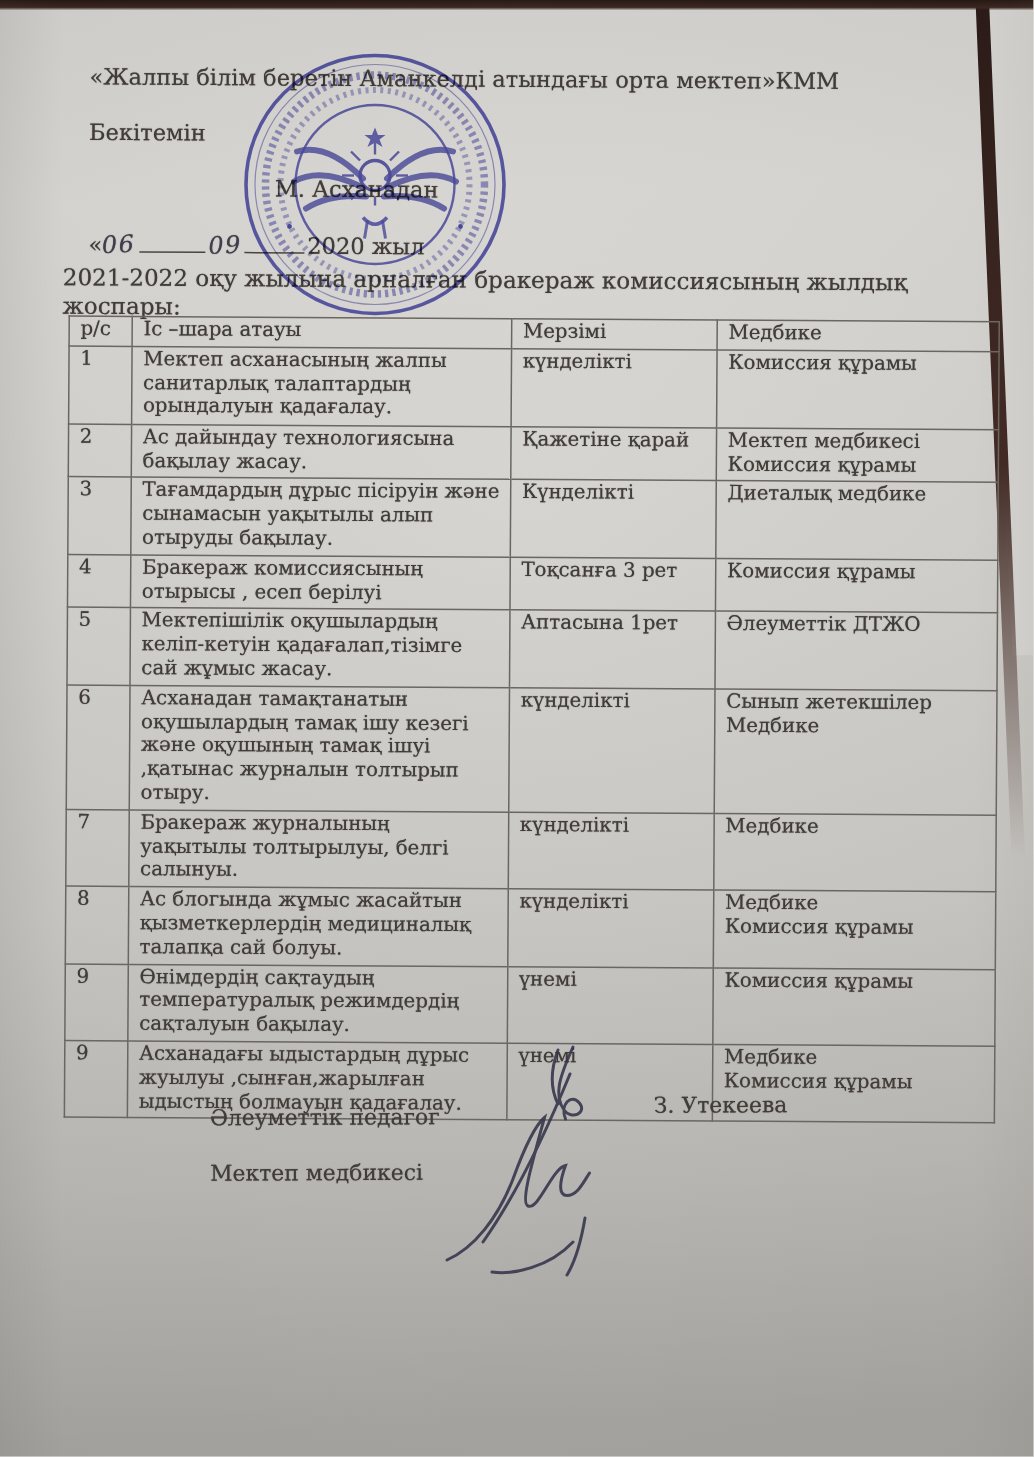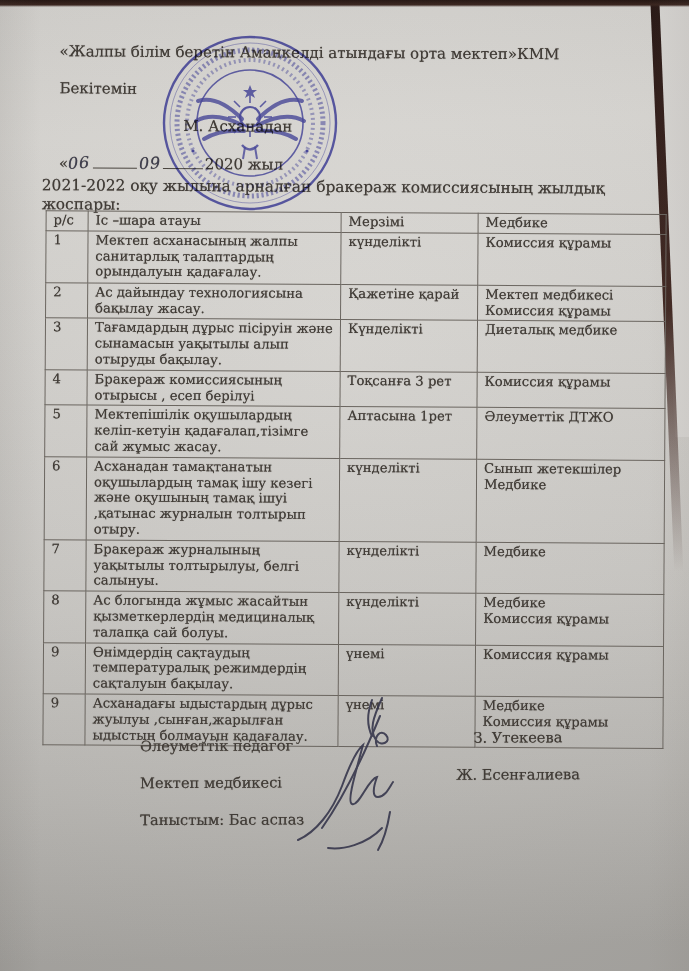--- a/index.html
+++ b/index.html
@@ -55,21 +55,21 @@
   .plan-table col.c2{width:253px;}
   .plan-table col.c3{width:137px;}
   .plan-table col.c4{width:188px;}
   .plan-table tr.hrow{height:19px;}
   .pre{white-space:pre-line;}
   tr.h52{height:52px;} tr.h36{height:34px;} tr.h50{height:48px;} tr.h34{height:33px;}
   tr.h64{height:62px;} tr.h32{height:31px;}
   
   .footer{position:absolute;left:142px;top:736px;width:460px;font-size:14.6px;transform:rotate(-0.6deg);}
   .sig-row{display:grid;grid-template-columns:212px 84px 1fr;align-items:baseline;height:37px;}
-  .sig-row .name{transform:translateY(-7px);text-align:center;}
+  .sig-row .name{transform:translateY(-7px);}
   .ink{position:absolute;left:268px;top:688px;z-index:7;}
 </style>
 </head>
 <body>
 
 <div class="corner-surface"></div>
 <div class="edge-dark"></div>
 <div class="edge-top"></div>
 
 <div class="content">
@@ -176,24 +176,22 @@
 
   <div class="footer">
     <div class="sig-row">
       <span>Әлеуметтік педагог</span>
       <span></span>
       <span class="name">З. Утекеева</span>
     </div>
     <div class="sig-row">
       <span>Мектеп медбикесі</span>
       <span></span>
-      <span class="name">Ж. Есенғалиева</span>
     </div>
     <div class="sig-row">
-      <span>Таныстым: Бас аспаз</span>
       <span></span>
     </div>
   </div>
 
 </div>
 
 <div class="stamp">
   <svg width="180" height="180" viewBox="0 0 180 180">
     <g fill="none" stroke="#3e3eb0">
       <circle cx="90" cy="90" r="86" stroke-width="2.4" opacity="0.9"></circle>

